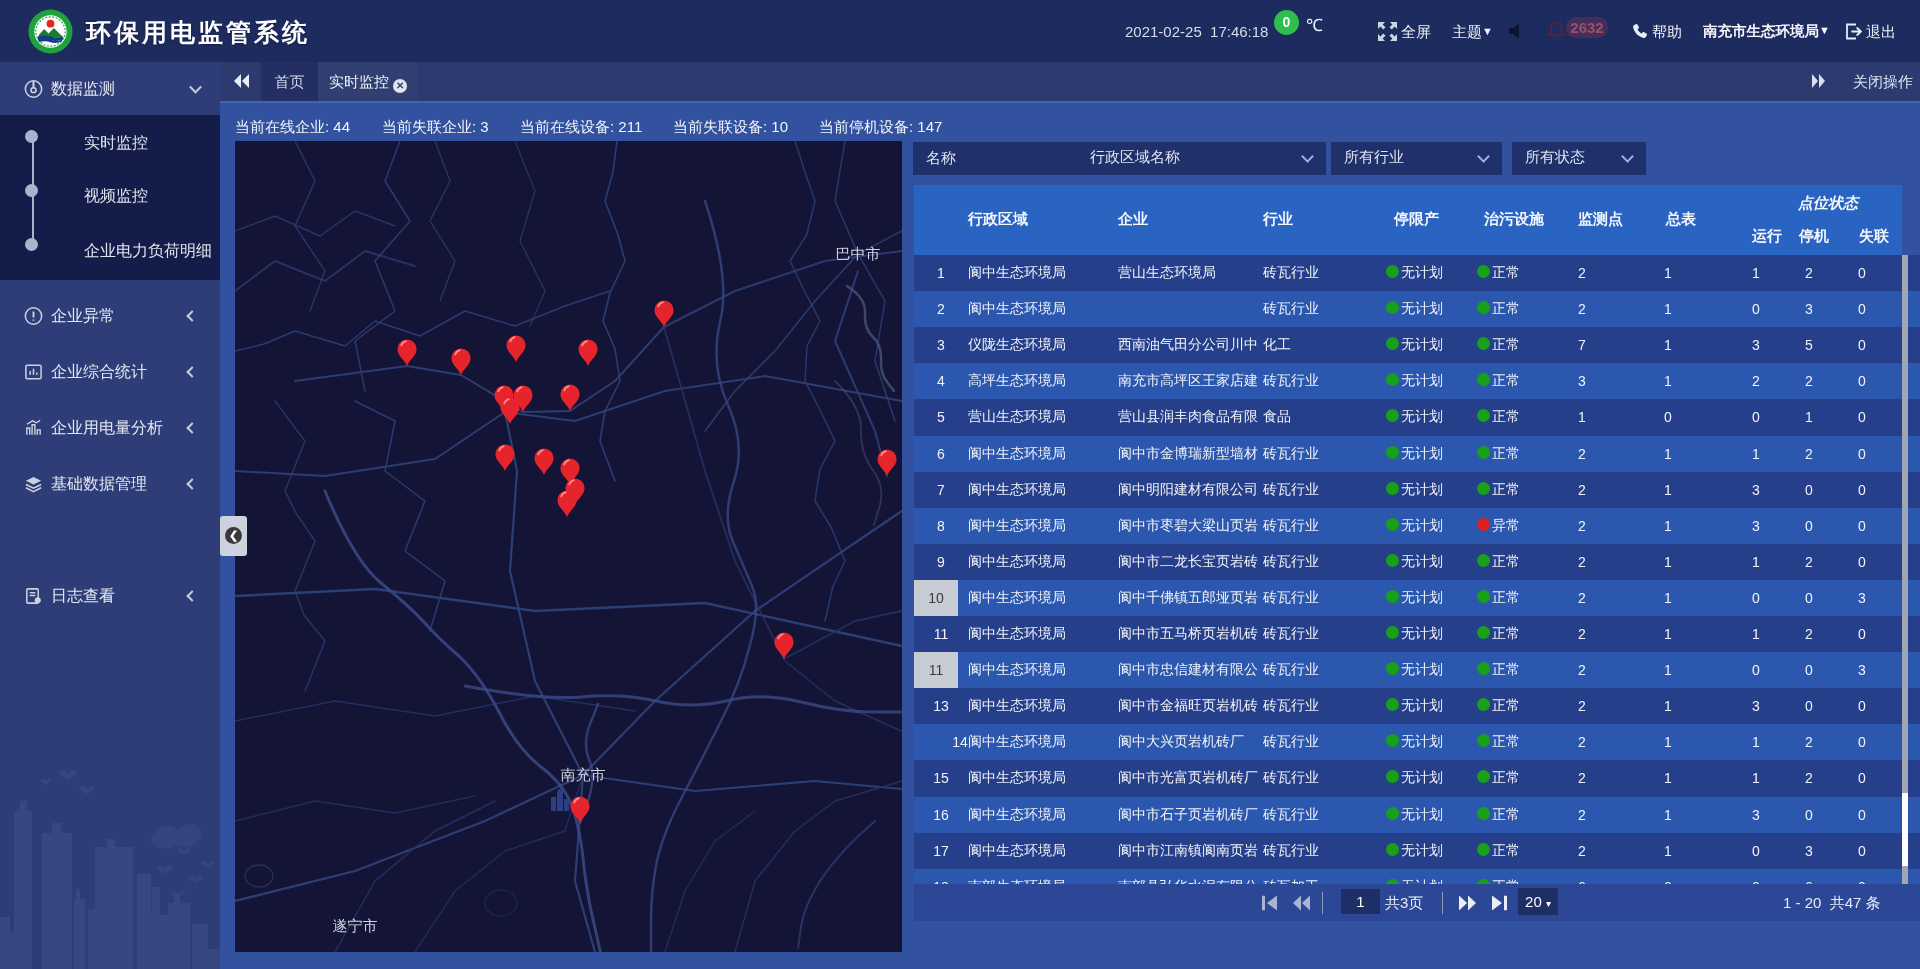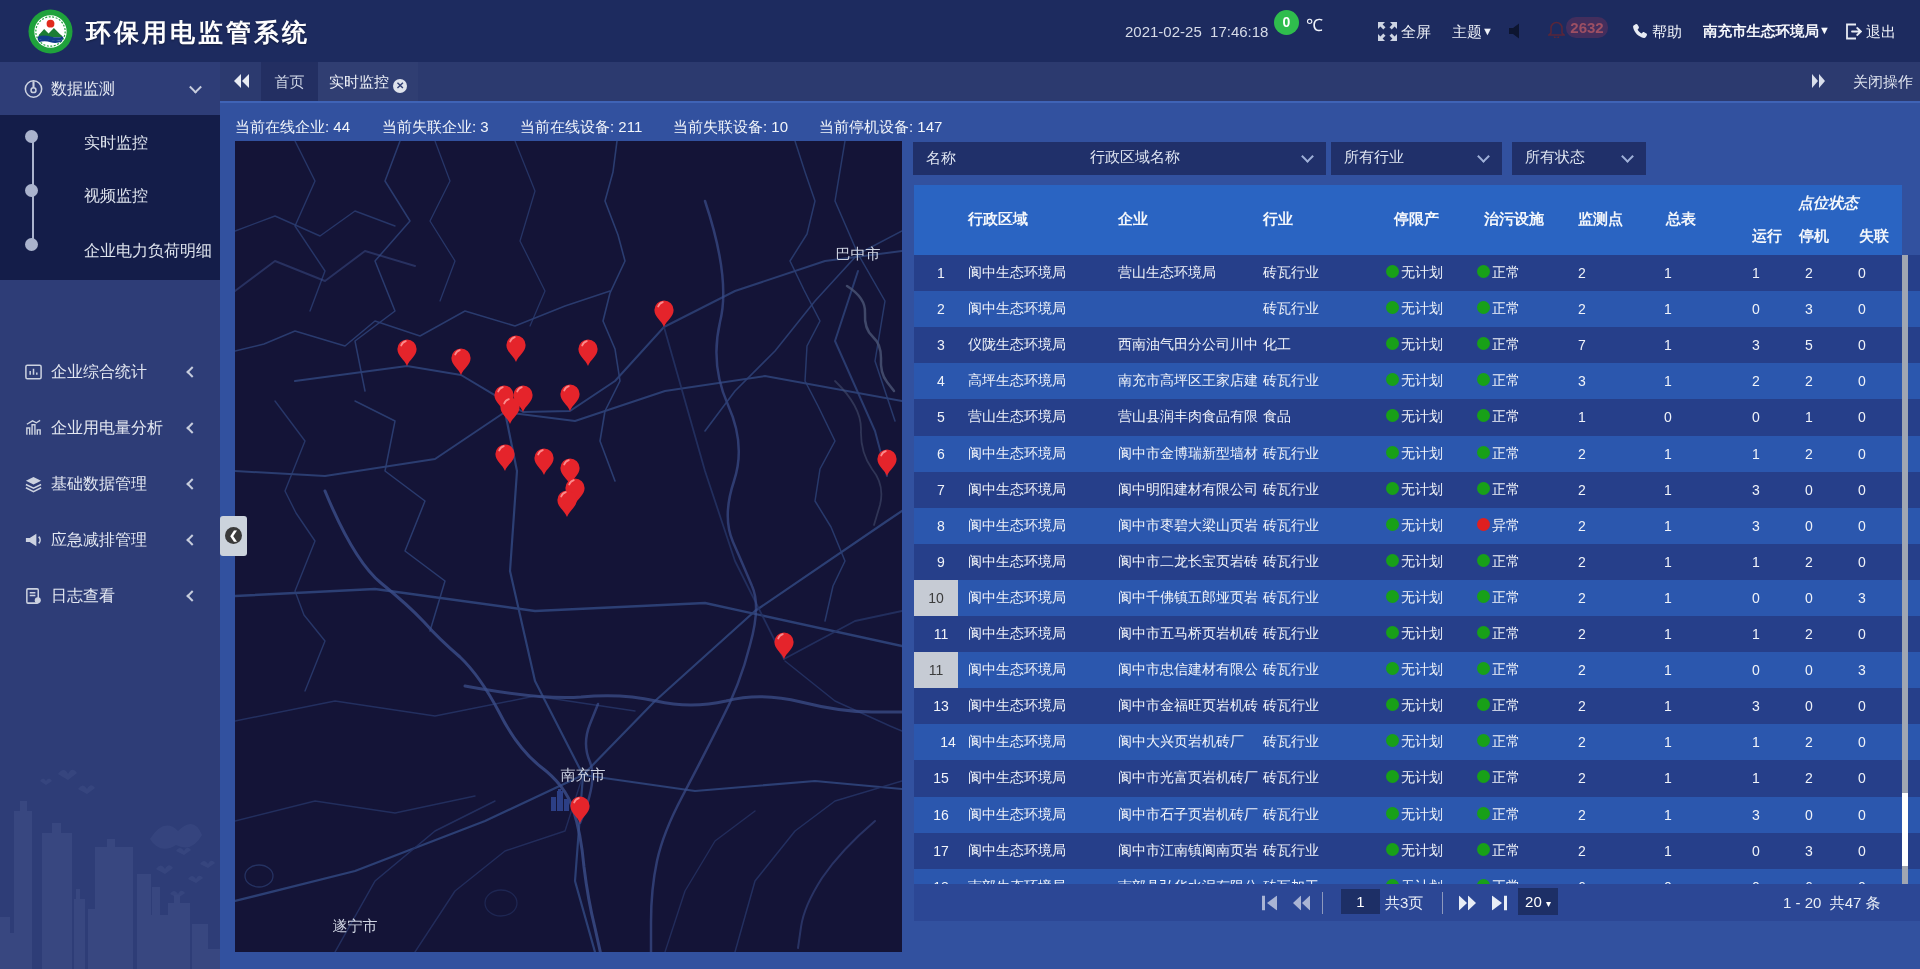--- a/index.html
+++ b/index.html
@@ -133,20 +133,28 @@
     </div>
 <div class="submenu">
       <div style="position:absolute;left:32px;top:16px;width:2px;height:114px;background:#aab3cd;"></div>
       <div class="smi" style="top:28px;">实时监控</div>
       <div class="smi" style="top:81px;">视频监控</div>
       <div class="smi" style="top:136px;">企业电力负荷明细</div>
       <div style="position:absolute;left:25px;top:15px;width:13px;height:13px;border-radius:50%;background:#aab3cd;"></div>
       <div style="position:absolute;left:25px;top:69px;width:13px;height:13px;border-radius:50%;background:#aab3cd;"></div>
       <div style="position:absolute;left:25px;top:123px;width:13px;height:13px;border-radius:50%;background:#aab3cd;"></div>
     </div>
+<div class="mi" style="top:226px;">
+      <svg class="ic" viewBox="0 0 20 20" fill="none" stroke="#ccd2e0" stroke-width="1.6">
+        <circle cx="10" cy="10" r="8.6"></circle>
+        <path d="M10 5.2 L10 11.5 M10 13.8 L10 15" stroke-width="2"></path>
+      </svg>
+      <span class="txt">企业异常</span>
+      <span class="arL"></span>
+    </div>
 <div class="mi" style="top:282px;">
       <svg class="ic" viewBox="0 0 20 20" fill="none" stroke="#ccd2e0" stroke-width="1.6">
         <rect x="2" y="3" width="16" height="14" rx="1.5"></rect>
         <path d="M6.5 13 L6.5 9 M10 13 L10 6.5 M13.5 13 L13.5 10.5"></path>
       </svg>
       <span class="txt">企业综合统计</span>
       <span class="arL"></span>
     </div>
 <div class="mi" style="top:338px;">
       <svg class="ic" viewBox="0 0 20 20" fill="none" stroke="#ccd2e0" stroke-width="1.6">
@@ -155,28 +163,20 @@
       </svg>
       <span class="txt">企业用电量分析</span>
       <span class="arL"></span>
     </div>
 <div class="mi" style="top:394px;">
       <svg class="ic" viewBox="0 0 20 20" fill="none" stroke="#ccd2e0" stroke-width="1.6">
         <path d="M10 2.5 L18 6.5 L10 10.5 L2 6.5 Z" fill="#ccd2e0" stroke="none"></path>
         <path d="M2 10.5 L10 14.5 L18 10.5 M2 14 L10 18 L18 14"></path>
       </svg>
       <span class="txt">基础数据管理</span>
-      <span class="arL"></span>
-    </div>
-<div class="mi" style="top:450px;">
-      <svg class="ic" viewBox="0 0 20 20" fill="none" stroke="#ccd2e0" stroke-width="1.6">
-        <path d="M2 8 L6 8 L13 3.5 L13 16.5 L6 12 L2 12 Z" fill="#ccd2e0" stroke="none"></path>
-        <path d="M15.5 6.5 A5 5 0 0 1 15.5 13.5" stroke-width="1.7"></path>
-      </svg>
-      <span class="txt">应急减排管理</span>
       <span class="arL"></span>
     </div>
 <div class="mi" style="top:506px;">
       <svg class="ic" viewBox="0 0 20 20" fill="none" stroke="#ccd2e0" stroke-width="1.6">
         <rect x="3" y="2.5" width="12" height="15" rx="1.2"></rect>
         <path d="M6 6.5 L12 6.5 M6 9.5 L12 9.5"></path>
         <circle cx="14.5" cy="14.5" r="3.2" fill="#ccd2e0" stroke="none"></circle>
       </svg>
       <span class="txt">日志查看</span>
       <span class="arL"></span>
@@ -451,21 +451,21 @@
 <div class="tcell" style="left:349px;">砖瓦行业</div>
 <div class="tcell" style="left:472px;"><span class="dot" style="background:#18a018;"></span>无计划</div>
 <div class="tcell" style="left:563px;"><span class="dot" style="background:#18a018;"></span>正常</div>
 <div class="tcell num" style="left:641px;">2</div>
 <div class="tcell num" style="left:727px;">1</div>
 <div class="tcell num" style="left:815px;">3</div>
 <div class="tcell num" style="left:868px;">0</div>
 <div class="tcell num" style="left:921px;">0</div>
 </div>
     <div class="trow" style="top:469.3px;background:#2b57ae;">
-<div class="tcell num" style="left:0;padding-left:14px;">14</div>
+<div class="tcell num" style="left:12px;padding-left:14px;">14</div>
 <div class="tcell" style="left:54px;">阆中生态环境局</div>
 <div class="tcell" style="left:204px;">阆中大兴页岩机砖厂</div>
 <div class="tcell" style="left:349px;">砖瓦行业</div>
 <div class="tcell" style="left:472px;"><span class="dot" style="background:#18a018;"></span>无计划</div>
 <div class="tcell" style="left:563px;"><span class="dot" style="background:#18a018;"></span>正常</div>
 <div class="tcell num" style="left:641px;">2</div>
 <div class="tcell num" style="left:727px;">1</div>
 <div class="tcell num" style="left:815px;">1</div>
 <div class="tcell num" style="left:868px;">2</div>
 <div class="tcell num" style="left:921px;">0</div>

